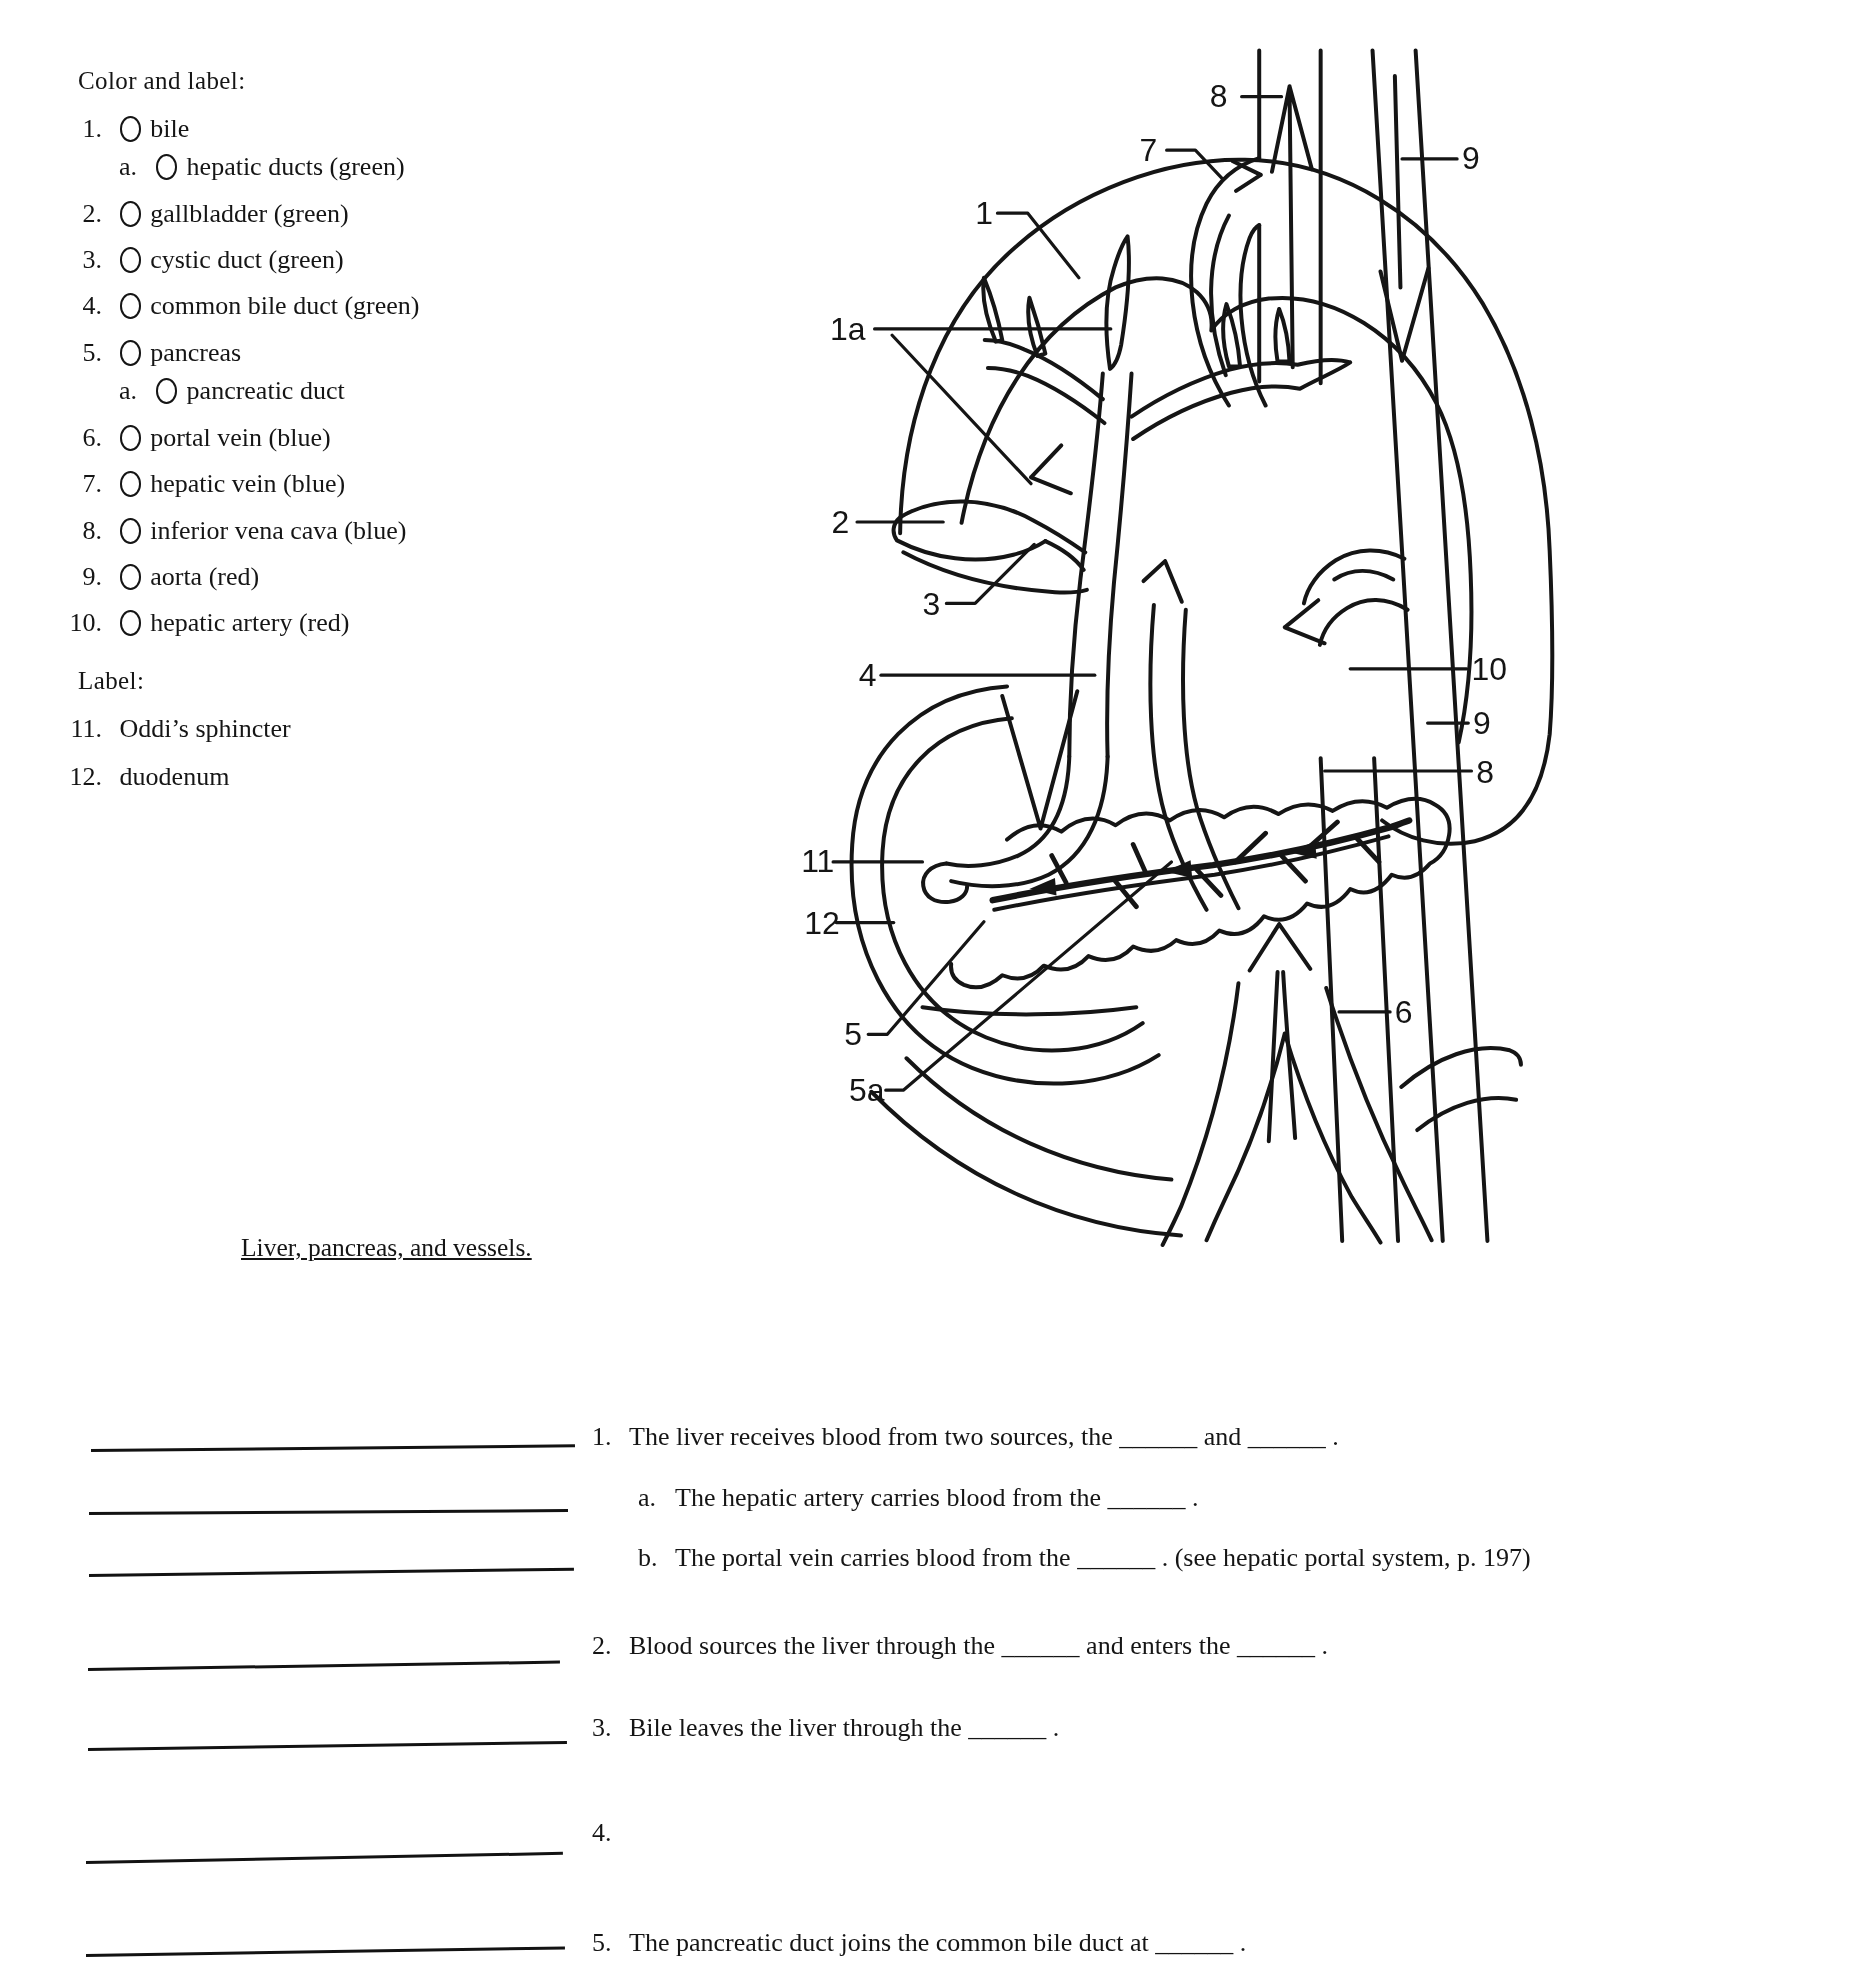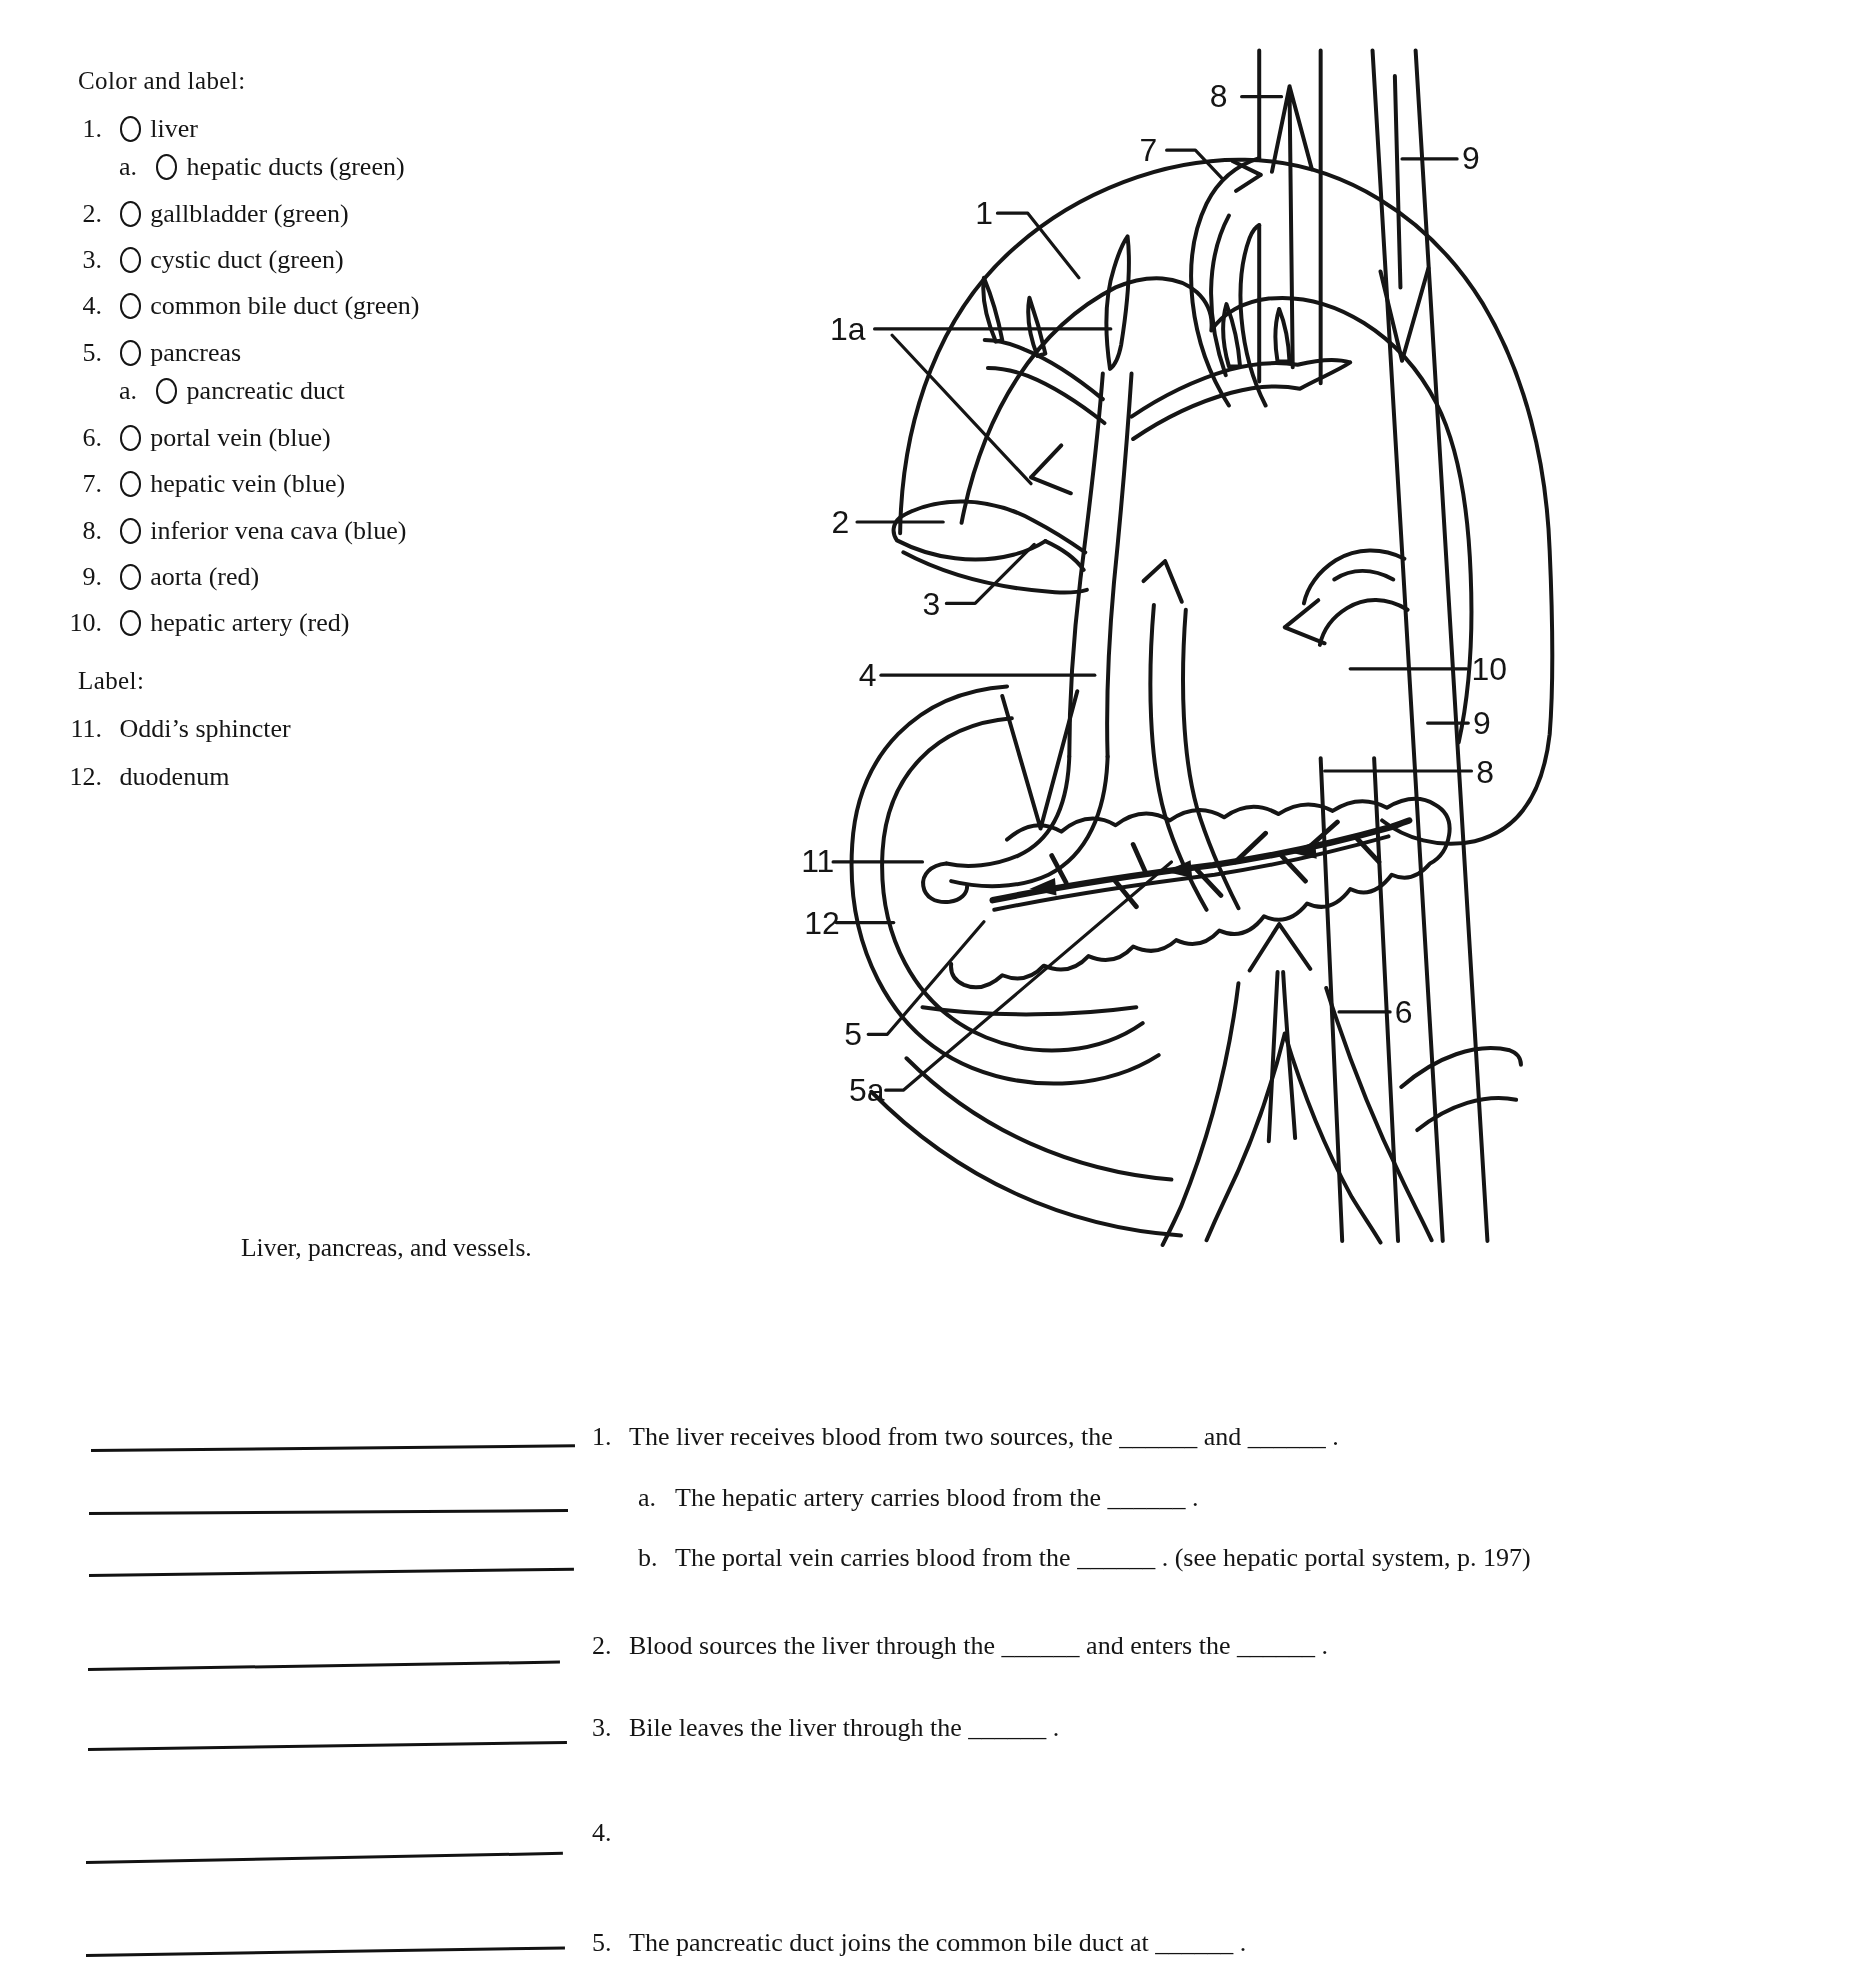--- a/index.html
+++ b/index.html
@@ -22,21 +22,21 @@
   .li.sub .num{width:35px;}
   .li .circle{
     display:inline-block;width:17px;height:21.5px;
     border:2.4px solid #151515;border-radius:50%;
     margin-left:17.6px;flex-shrink:0;
   }
   .li.sub .circle{margin-left:19px;}
   .li .txt{margin-left:9.6px;}
   .li.plain .txt{margin-left:17.6px;text-align:center;}
   
-  .caption{position:absolute;left:241px;top:1233px;font-size:25.5px;}
+  .caption{position:absolute;left:241px;top:1233px;font-size:25.5px;text-decoration:underline;}
   
   svg{position:absolute;left:790px;top:32px;}
   svg path, svg line, svg polyline{
     fill:none;stroke:#151515;stroke-width:5;
     stroke-linecap:round;stroke-linejoin:round;
   }
   svg .leader{stroke-width:4;}
   svg .bold{stroke-width:8;}
   svg .branch{stroke-width:6;}
   svg .solid{fill:#151515;stroke:none;}
@@ -57,21 +57,21 @@
   .q .qtxt .l2{margin-top:21.5px;}
 </style>
 </head>
 <body>
 
 <div class="list-heading" style="top:67px">Color and label:</div>
 
 <div class="li" style="left:61px;top:114px">
   <span class="num">1.</span>
   <span class="circle"></span>
-  <span class="txt">liver</span>
+  <span class="txt">bile</span>
 </div>
 <div class="li sub" style="left:102px;top:152px">
   <span class="num">a.</span>
   <span class="circle"></span>
   <span class="txt">hepatic ducts (green)</span>
 </div>
 <div class="li" style="left:61px;top:199px">
   <span class="num">2.</span>
   <span class="circle"></span>
   <span class="txt">gallbladder (green)</span>

